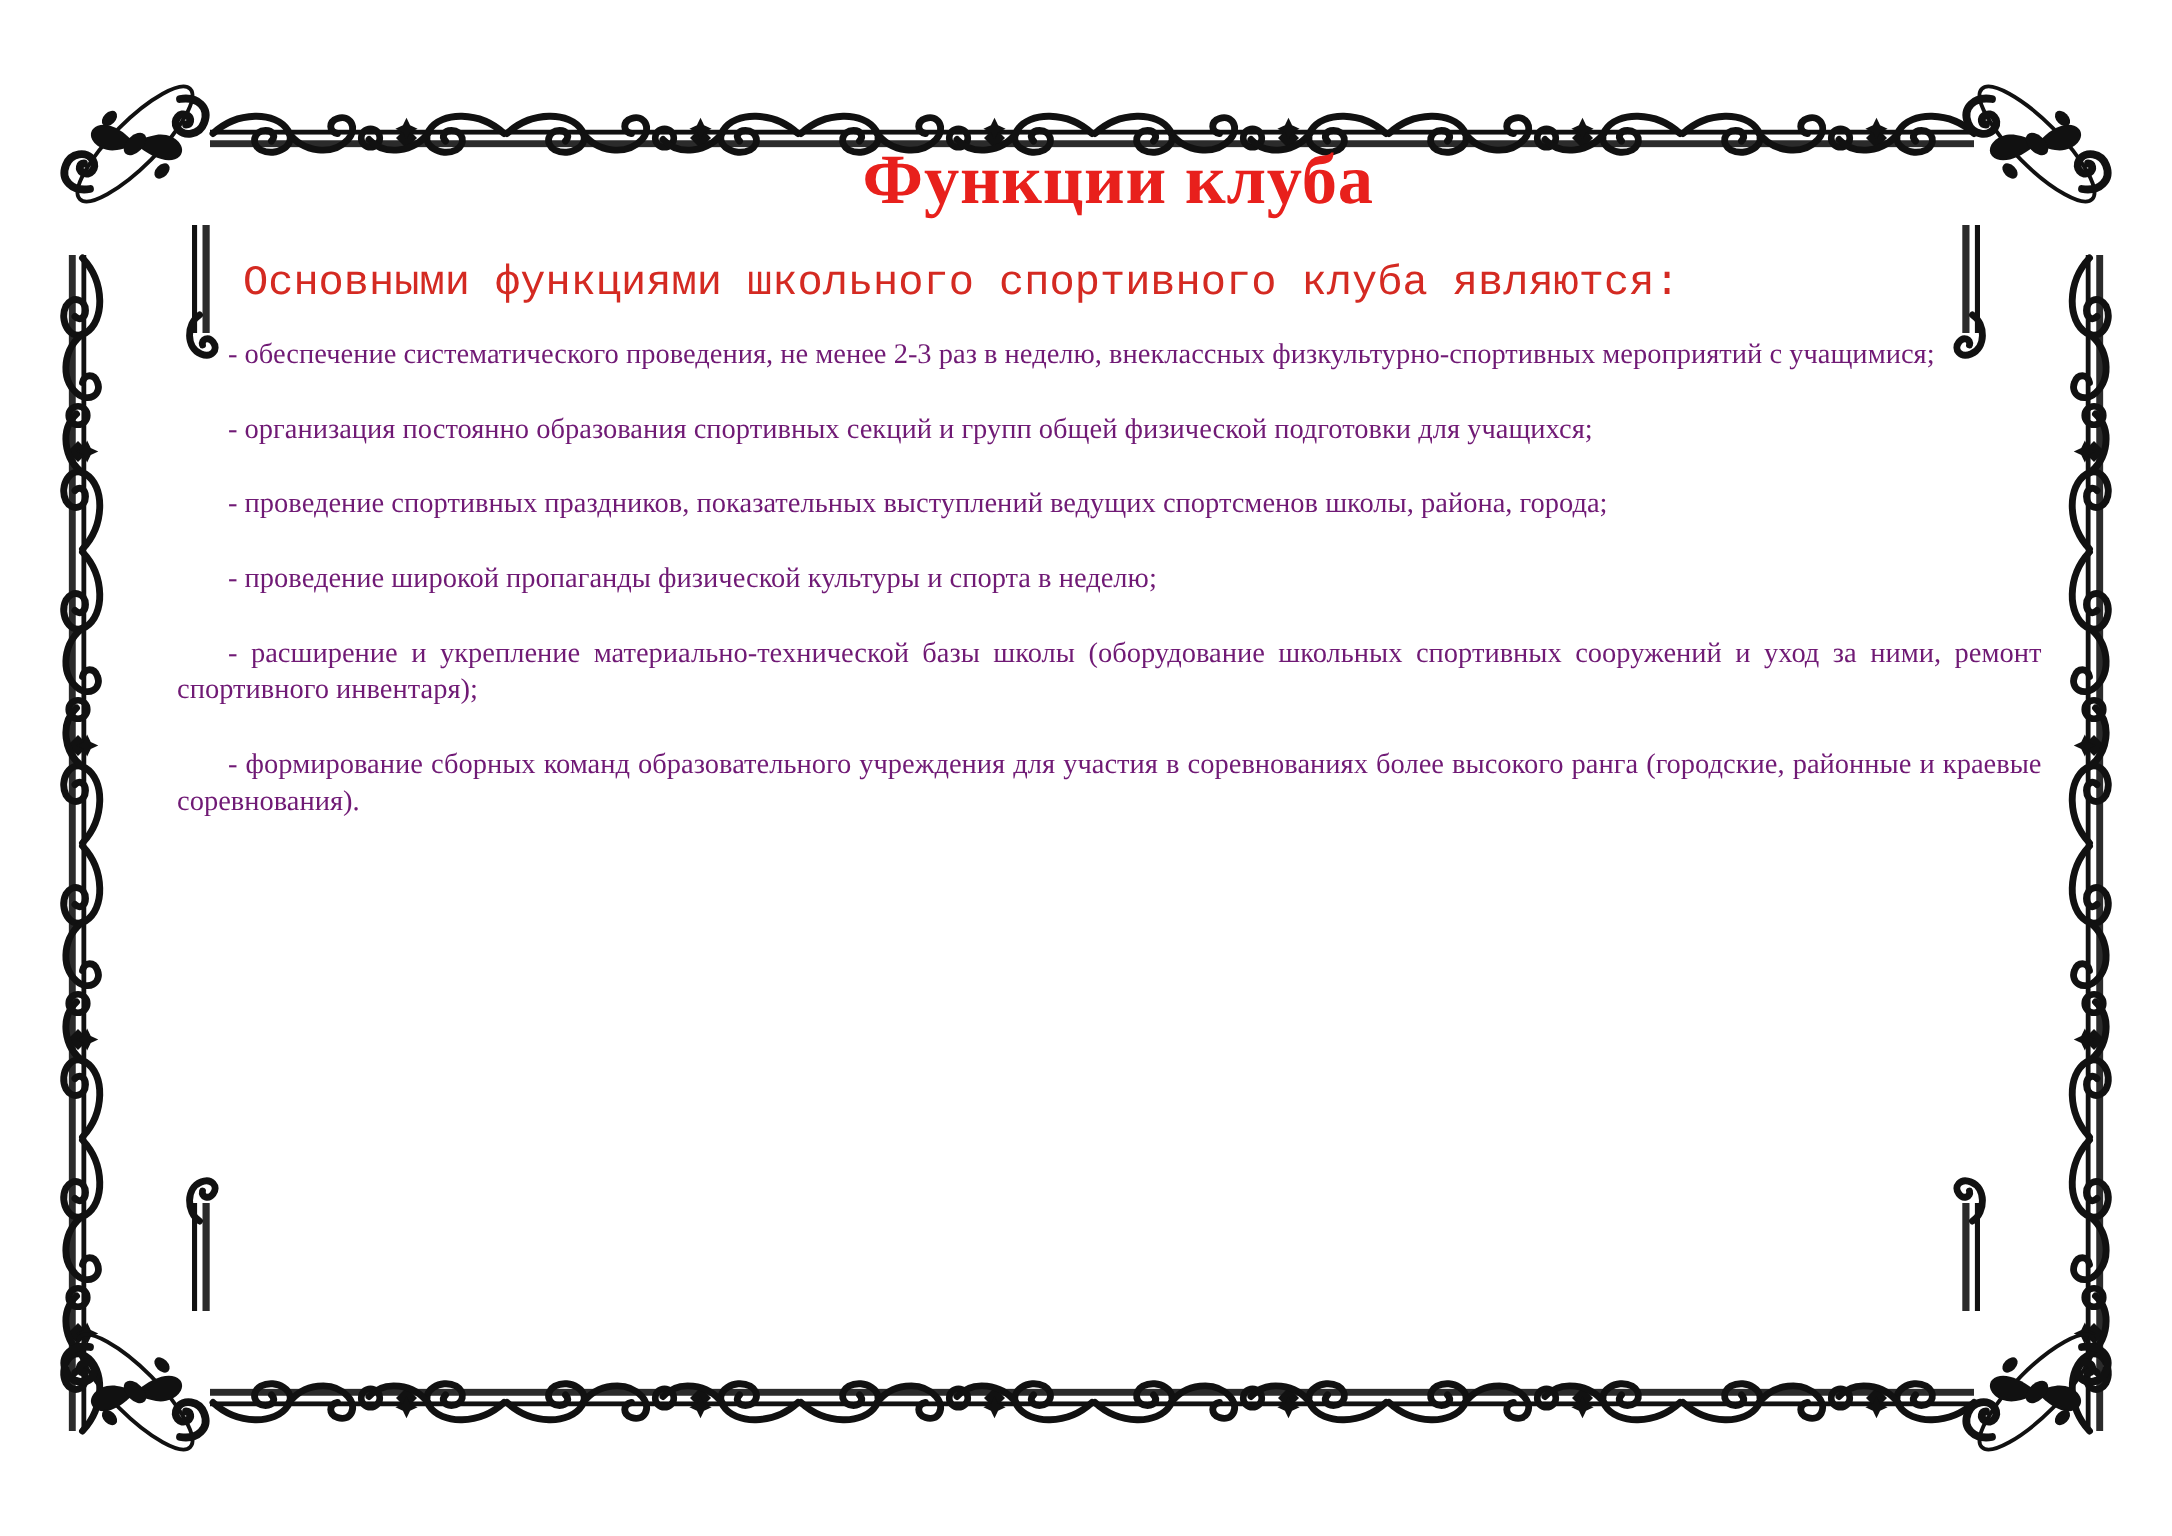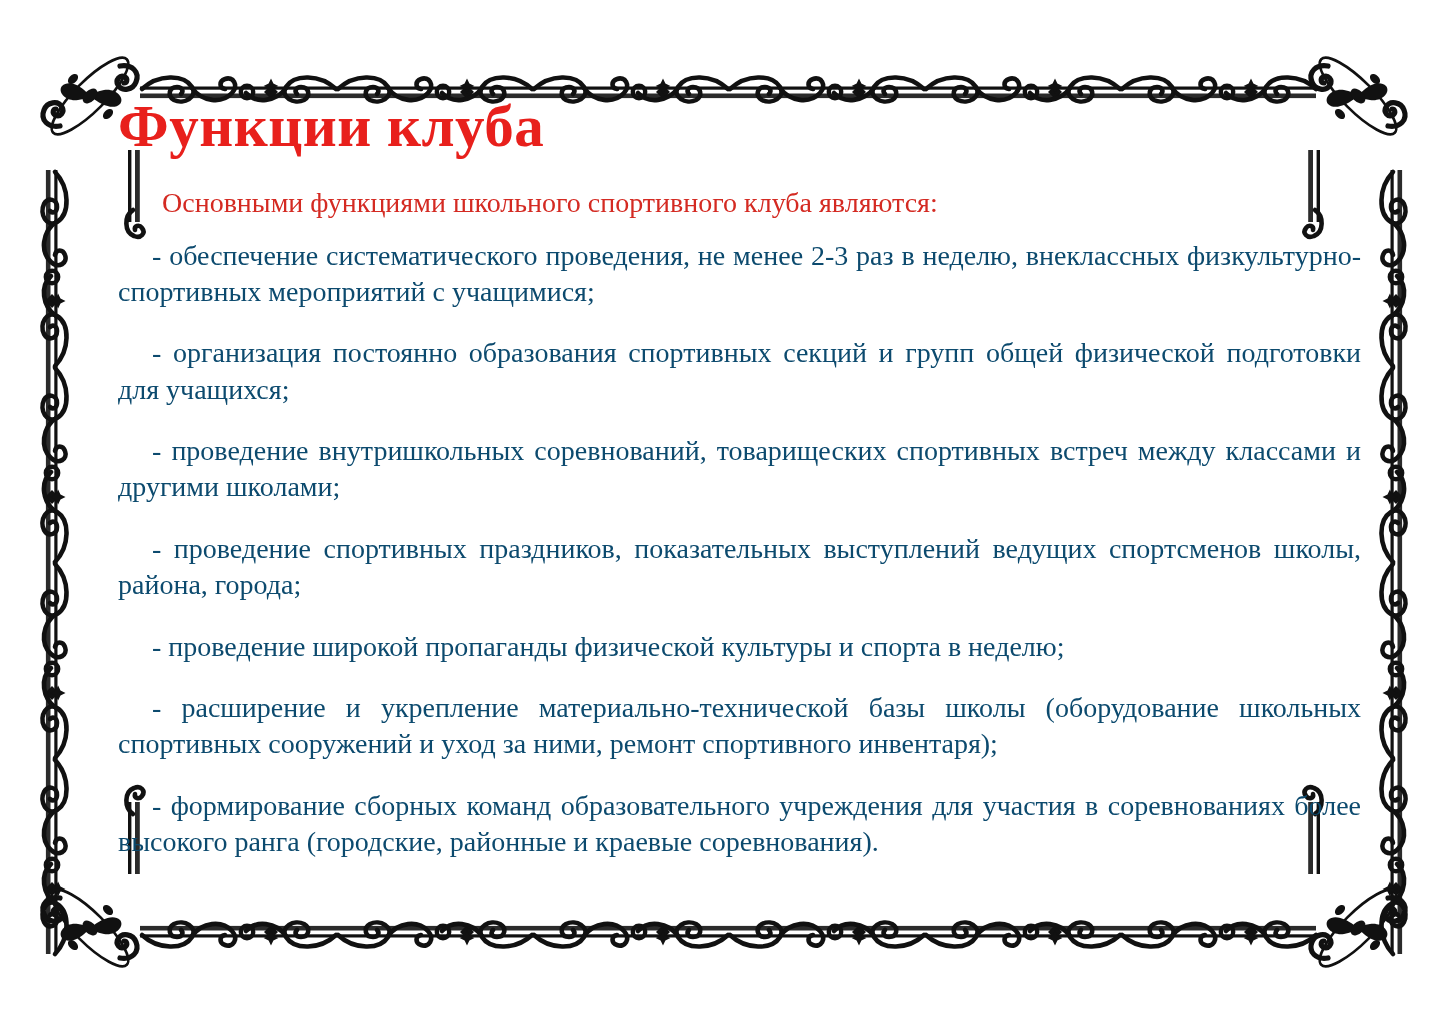--- a/index.html
+++ b/index.html
@@ -37,48 +37,48 @@
   
   .content {
     position: absolute;
     left: 118px;
     top: 96px;
     width: 1255px;
     height: 830px;
   }
 
   .slide-title {
-    text-align: left;
+    text-align: center;
     color: #E8201C;
     font-weight: bold;
-    font-size: 59px;
+    font-size: 47px;
     line-height: 1.05;
     letter-spacing: 0.5px;
     margin: 0 0 8px 0;
     font-family: "Liberation Serif", "DejaVu Serif", serif;
   }
 
   .subtitle {
     color: #D42A22;
     font-size: 28px;
     line-height: 1.2;
     margin: 28px 0 0 44px;
-    font-family: Liberation Serif, serif;
+    font-family: Liberation Mono, monospace;
     font-weight: normal;
   }
 
   .body-list {
     margin: 18px 0 0 0;
     padding: 0;
     list-style: none;
   }
 
   .body-item {
-    color: #0c4a6e;
-    font-size: 28px;
+    color: #701a75;
+    font-size: 19px;
     line-height: 1.30;
     text-align: justify;
     text-indent: 34px;
     margin: 0 12px 25px 0;
     font-family: "Liberation Serif", "DejaVu Serif", serif;
     hyphens: none;
   }
   .body-item:last-child {
     margin-bottom: 0;
   }
@@ -184,21 +184,20 @@
 
   <div class="content">
 
     <h1 class="slide-title">Функции клуба</h1>
 
     <p class="subtitle">Основными функциями школьного спортивного клуба являются:</p>
 
     <ul class="body-list">
       <li class="body-item">- обеспечение систематического проведения, не менее 2-3 раз в неделю, внеклассных физкультурно-спортивных мероприятий с учащимися;</li>
       <li class="body-item">- организация постоянно образования спортивных секций и групп общей физической подготовки для учащихся;</li>
-      <li class="body-item">- проведение внутришкольных соревнований, товарищеских спортивных встреч между классами и другими школами;</li>
       <li class="body-item">- проведение спортивных праздников, показательных выступлений ведущих спортсменов школы, района, города;</li>
       <li class="body-item">- проведение широкой пропаганды физической культуры и спорта в неделю;</li>
       <li class="body-item">- расширение и укрепление материально-технической базы школы (оборудование школьных спортивных сооружений и уход за ними, ремонт спортивного инвентаря);</li>
       <li class="body-item">- формирование сборных команд образовательного учреждения для участия в соревнованиях более высокого ранга (городские, районные и краевые соревнования).</li>
     </ul>
 
   </div>
 </div>
 
 </body></html>

